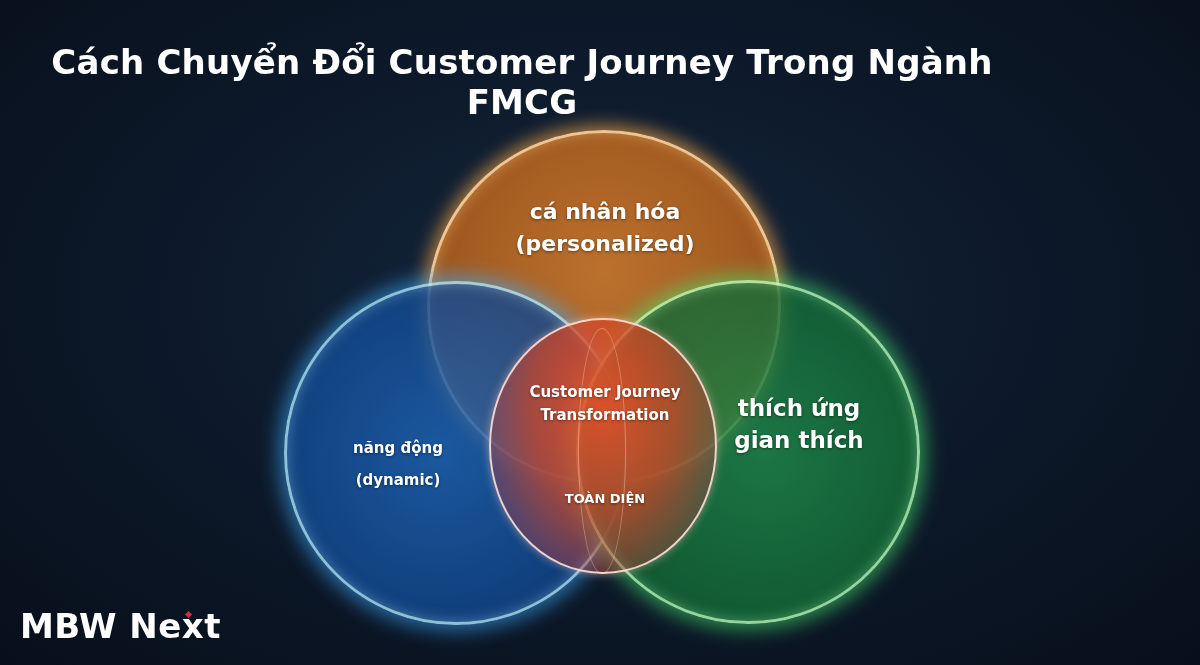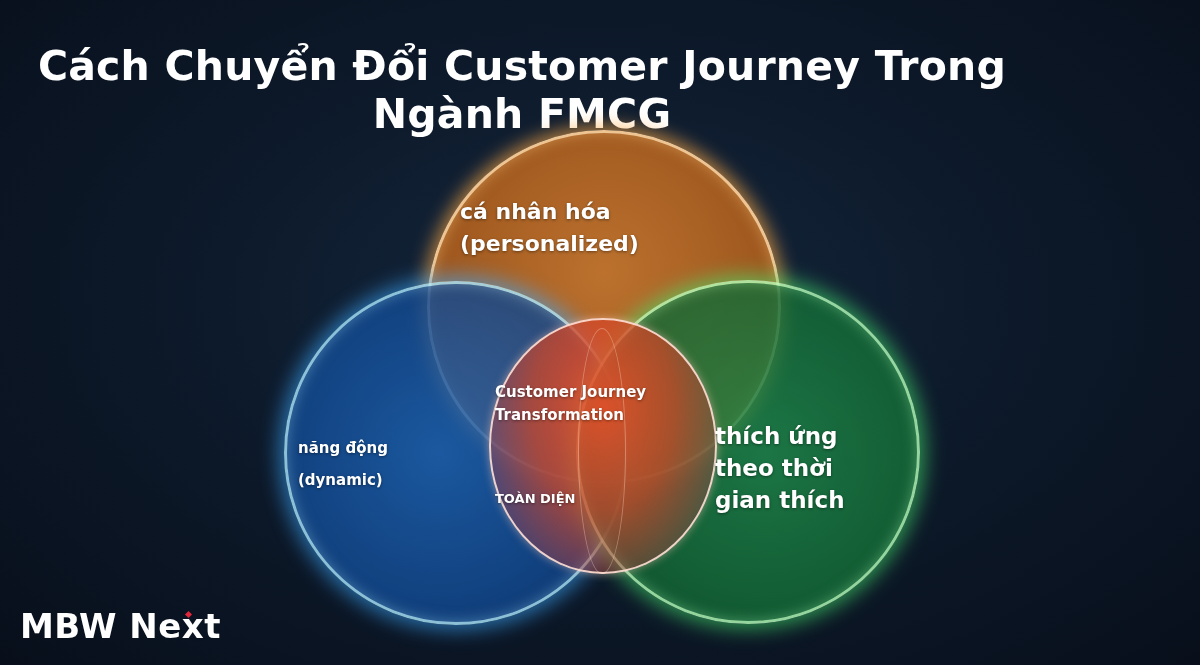--- a/index.html
+++ b/index.html
@@ -3,21 +3,21 @@
 <meta charset="utf-8">
 <style>
   html, body { margin:0; padding:0; }
   body {
     width:1200px; height:665px; overflow:hidden; position:relative;
     background: radial-gradient(ellipse at 50% 45%, #14273d 0%, #0d1a2b 45%, #080f1b 100%);
     font-family: "DejaVu Sans", sans-serif;
   }
   .title {
     position:absolute; left:0; top:42px; width:1044px; text-align:center;
-    color:#ffffff; font-weight:bold; font-size:41px; letter-spacing:0.2px;
+    color:#ffffff; font-weight:bold; font-size:34px; letter-spacing:0.2px;
   }
   .circle {
     position:absolute; border-radius:50%; box-sizing:border-box;
   }
   .c-orange {
     left:427px; top:130px; width:354px; height:354px;
     background: radial-gradient(circle at 50% 40%, #c9782d 0%, #a85a1c 65%, #7d3f12 100%);
     border:3px solid #ffd29a;
     box-shadow: 0 0 18px 4px rgba(255,170,70,0.75), inset 0 0 14px rgba(255,200,120,0.5);
     opacity:0.93;
@@ -40,26 +40,26 @@
     left:489px; top:318px; width:228px; height:256px;
     background: radial-gradient(ellipse at 50% 35%, rgba(236,80,40,0.92) 0%, rgba(205,70,40,0.75) 45%, rgba(160,60,80,0.35) 80%, rgba(120,60,110,0.15) 100%);
     border:2px solid rgba(255,225,215,0.9);
     box-shadow: 0 0 8px rgba(255,200,180,0.5);
   }
   .c-lens {
     left:578px; top:328px; width:48px; height:246px;
     border:1.5px solid rgba(255,230,210,0.35);
   }
   .label {
-    position:absolute; color:#ffffff; font-weight:bold;
+    position:absolute; color:#ffffff; text-align:center; font-weight:bold;
     text-shadow: 0 1px 3px rgba(0,0,0,0.45);
   }
   .l-orange { left:460px; top:196px; width:290px; font-size:22px; line-height:32px; }
   .l-blue   { left:298px; top:432px; width:200px; font-size:15px; line-height:32px; }
-  .l-green  { left:715px; top:420px; width:168px; font-size:23px; line-height:32px; }
+  .l-green  { left:715px; top:392px; width:168px; font-size:23px; line-height:32px; }
   .l-center { left:495px; top:381px; width:220px; font-size:15px; line-height:23px; }
   .l-eco    { left:495px; top:489px; width:220px; font-size:13px; line-height:20px; }
   .logo {
     position:absolute; left:20px; top:606px; color:#ffffff; font-weight:bold;
     font-size:34px; letter-spacing:0.5px;
   }
   .logo .x { color:#ffffff; position:relative; }
   .logo .x::after {
     content:""; position:absolute; left:4px; top:6px; width:5px; height:5px;
     background:#e0263a; transform:rotate(45deg);
@@ -82,21 +82,20 @@
     <div>(personalized)</div>
   </div>
 
   <div class="label l-blue">
     <div>năng động</div>
     <div>(dynamic)</div>
   </div>
 
   <div class="label l-green">
     <div>thích ứng</div>
-    <div>theo thời</div>
     <div>gian thích</div>
   </div>
 
   <div class="label l-center">
     <div>Customer Journey</div>
     <div>Transformation</div>
   </div>
 
   <div class="label l-eco">
     <div>TOÀN DIỆN</div>

